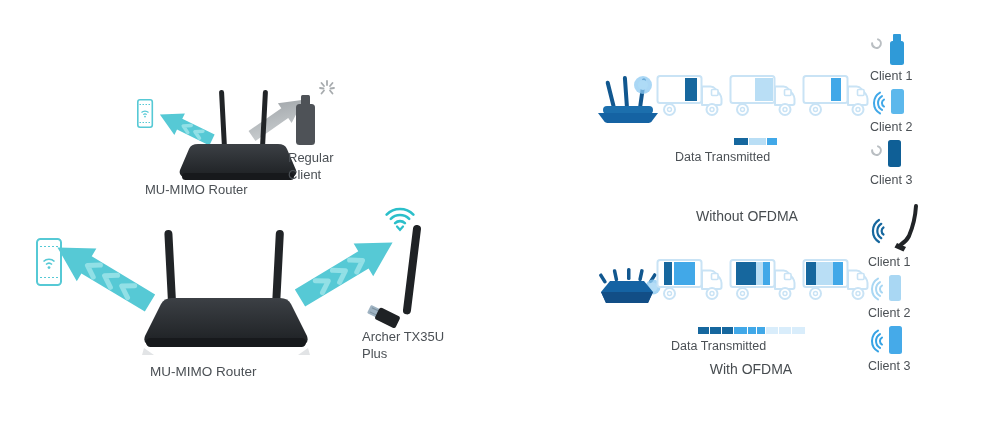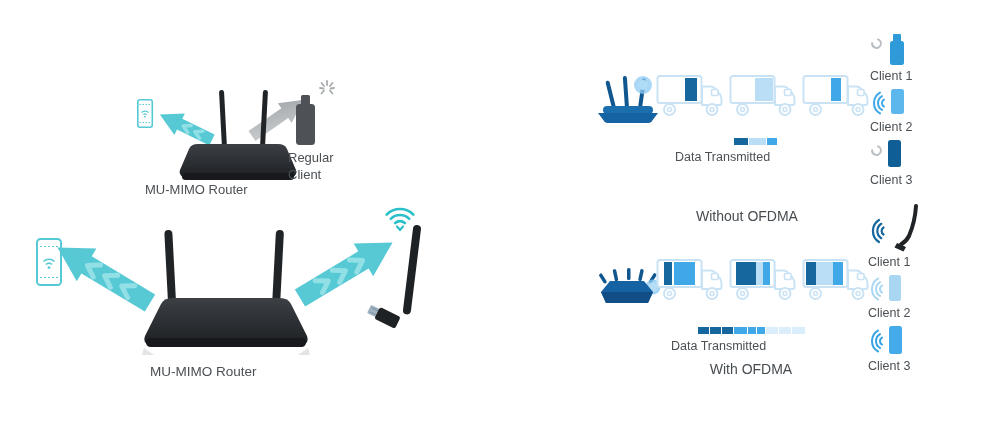--- a/index.html
+++ b/index.html
@@ -132,20 +132,21 @@
         <rect x="-1" y="-86" width="8" height="90" rx="4" fill="#1f2225"></rect>
       </g>
       <g transform="translate(360,109) rotate(26)">
         <rect x="-9" y="2" width="10" height="9" rx="1" fill="#9fb3c2"></rect>
         <line x1="-7" y1="4.2" x2="0" y2="4.2" stroke="#7d919f" stroke-width="1"></line>
         <line x1="-7" y1="8.8" x2="0" y2="8.8" stroke="#7d919f" stroke-width="1"></line>
         <rect x="0" y="0" width="23" height="13" rx="2.5" fill="#1f2225"></rect>
       </g>
     </g>
   </svg>
+  <div class="lbl center" style="left:342px;top:131px;width:96px;">Archer TX35U Plus</div>
   <div class="lbl center" style="left:130px;top:165px;width:150px;font-size:13.5px;">MU-MIMO Router</div>
 </div>
 
 <div class="sec" style="left:590px;top:30px;width:410px;height:175px;">
   <svg class="abs" style="left:6px;top:38px" width="64" height="58" viewBox="0 0 64 58">
     <rect x="16" y="12" width="4" height="28" rx="2" fill="#11578f" transform="rotate(-14 18 40)"></rect>
     <rect x="29" y="8" width="4" height="32" rx="2" fill="#11578f" transform="rotate(-4 31 40)"></rect>
     <rect x="42" y="10" width="4" height="30" rx="2" fill="#11578f" transform="rotate(8 44 40)"></rect>
     <circle cx="47" cy="17" r="9" fill="#8ecaf1" opacity="0.75"></circle>
     <circle cx="47" cy="17" r="5" fill="#aedbf6"></circle>

